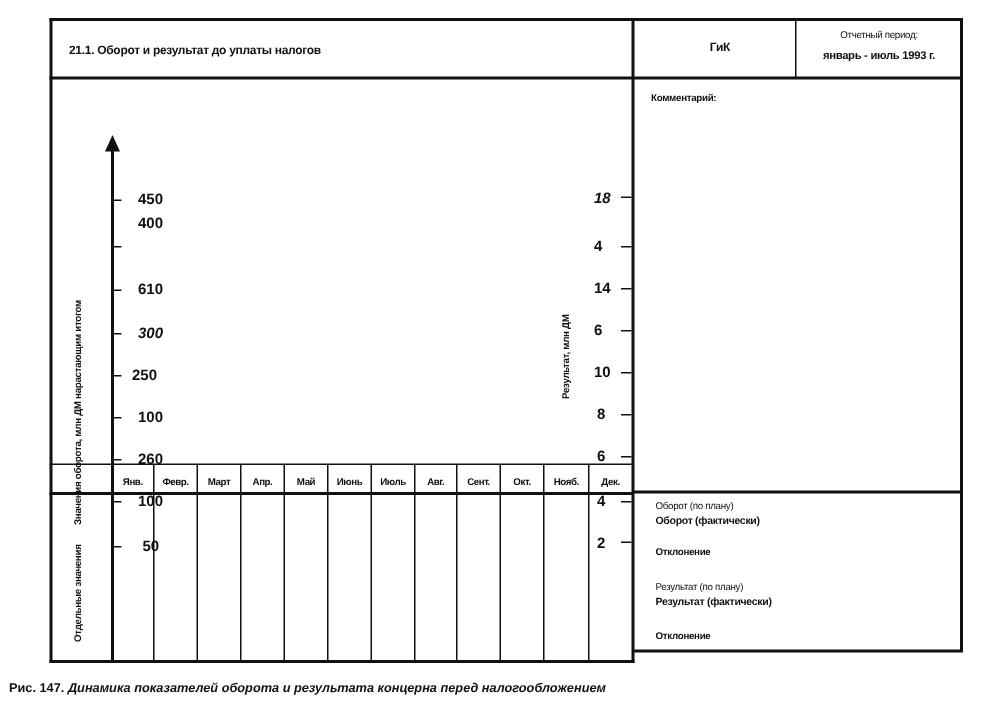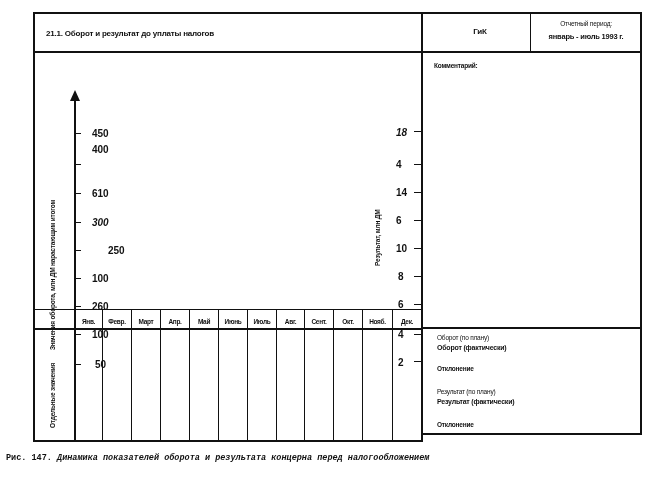--- a/index.html
+++ b/index.html
@@ -6,21 +6,21 @@
     html, body { width: 663px; height: 485px; background: #fff; overflow: hidden; }
     body { position: relative; font-family: "Liberation Sans", sans-serif; color: #111; }
     .abs { position: absolute; }
     .line { position: absolute; background: #111; }
     .txt { position: absolute; white-space: nowrap; }
     .title { font-size: 8px; font-weight: bold; letter-spacing: -0.2px; }
     .small { font-size: 6.5px; font-weight: bold; letter-spacing: -0.2px; }
     .tick-label { font-size: 10px; font-weight: bold; }
     .vert { transform-origin: left top; transform: rotate(-90deg); font-size: 6.5px; font-weight: bold; letter-spacing: -0.2px; }
     .month { position: absolute; font-size: 6.5px; font-weight: bold; text-align: center; top: 318px; letter-spacing: -0.3px; }
-    .caption { font-family: Liberation Mono, monospace; font-size: 8.5px; }
+    .caption { font-family: Liberation Sans, sans-serif; font-size: 8.5px; }
     .caption b { font-weight: bold; }
     .caption i { font-style: italic; font-weight: bold; }
   </style>
 </head>
 <body>
 
 <div class="line" style="left:33px;top:12px;width:609px;height:2px;"></div>
 <div class="line" style="left:33px;top:12px;width:2px;height:540px;max-height:430px;"></div>
 <div class="line" style="left:640px;top:12px;width:2px;height:533px;max-height:422px;"></div>
 <div class="line" style="left:33px;top:440px;width:390px;height:2px;"></div>
@@ -48,21 +48,21 @@
 <div>
   <div class="line" style="left:76px;top:133px;width:5px;height:1px;"></div>
   <div class="txt tick-label" style="left:92px;top:128px;">450</div>
   <div class="line" style="left:76px;top:164px;width:5px;height:1px;"></div>
   <div class="txt tick-label" style="left:92px;top:144px;">400</div>
   <div class="line" style="left:76px;top:193px;width:5px;height:1px;"></div>
   <div class="txt tick-label" style="left:92px;top:188px;">610</div>
   <div class="line" style="left:76px;top:222px;width:5px;height:1px;"></div>
   <div class="txt tick-label" style="left:92px;top:217px;font-style:italic;">300</div>
   <div class="line" style="left:76px;top:250px;width:5px;height:1px;"></div>
-  <div class="txt tick-label" style="left:108px;top:245px;">250</div>
+  <div class="txt tick-label" style="left:88px;top:245px;">250</div>
   <div class="line" style="left:76px;top:278px;width:5px;height:1px;"></div>
   <div class="txt tick-label" style="left:92px;top:273px;">100</div>
   <div class="line" style="left:76px;top:306px;width:5px;height:1px;"></div>
   <div class="txt tick-label" style="left:92px;top:301px;">260</div>
   <div class="line" style="left:76px;top:334px;width:5px;height:1px;"></div>
   <div class="txt tick-label" style="left:92px;top:329px;">100</div>
   <div class="line" style="left:76px;top:364px;width:5px;height:1px;"></div>
   <div class="txt tick-label" style="left:95px;top:359px;">50</div>
 </div>
 

